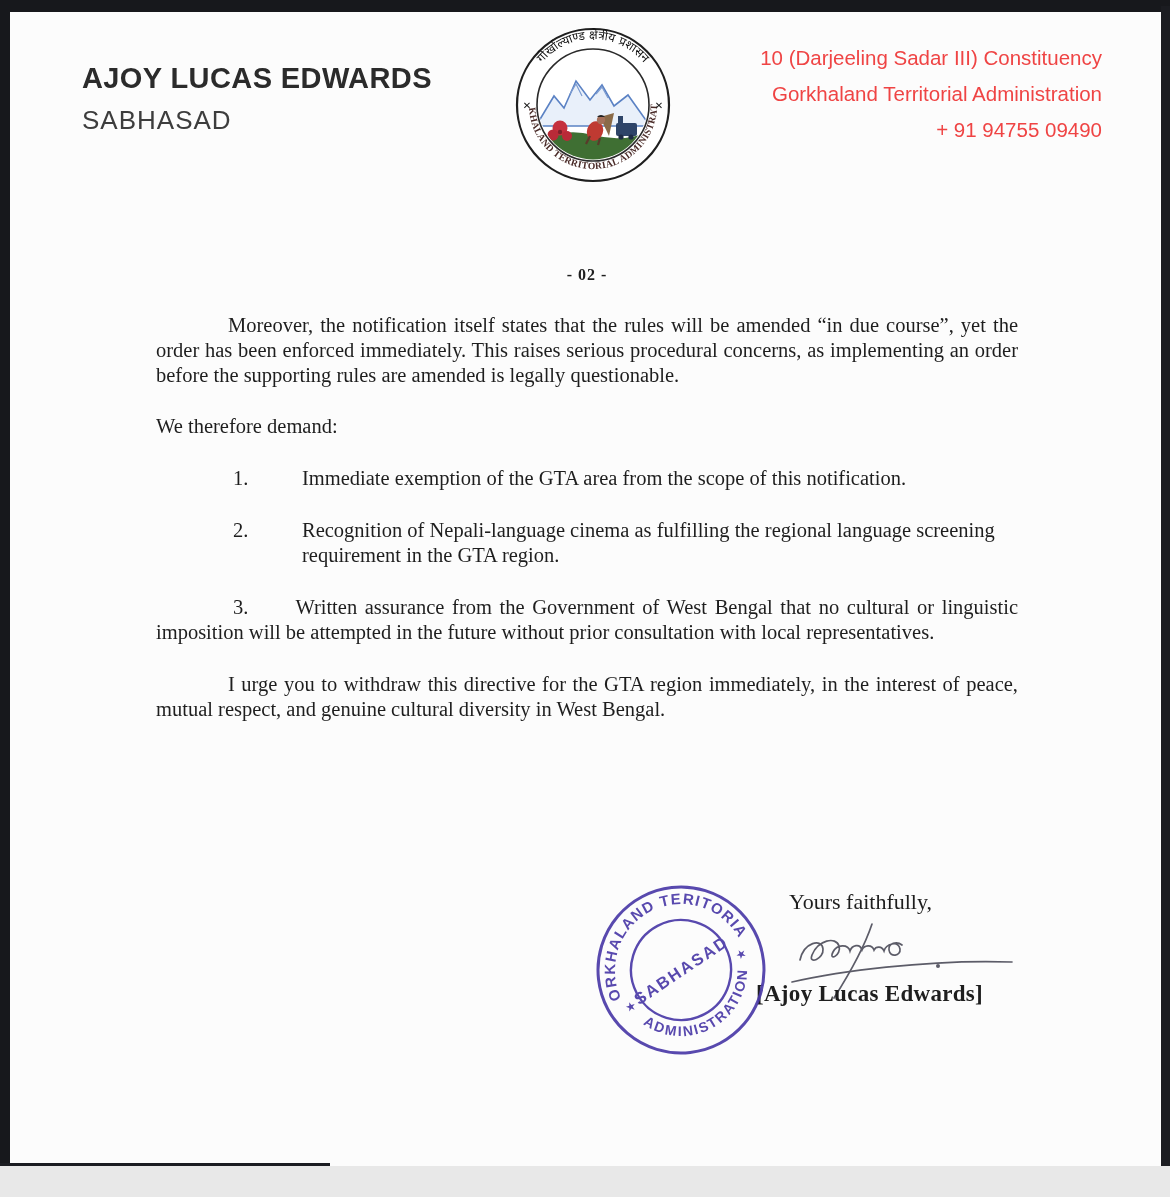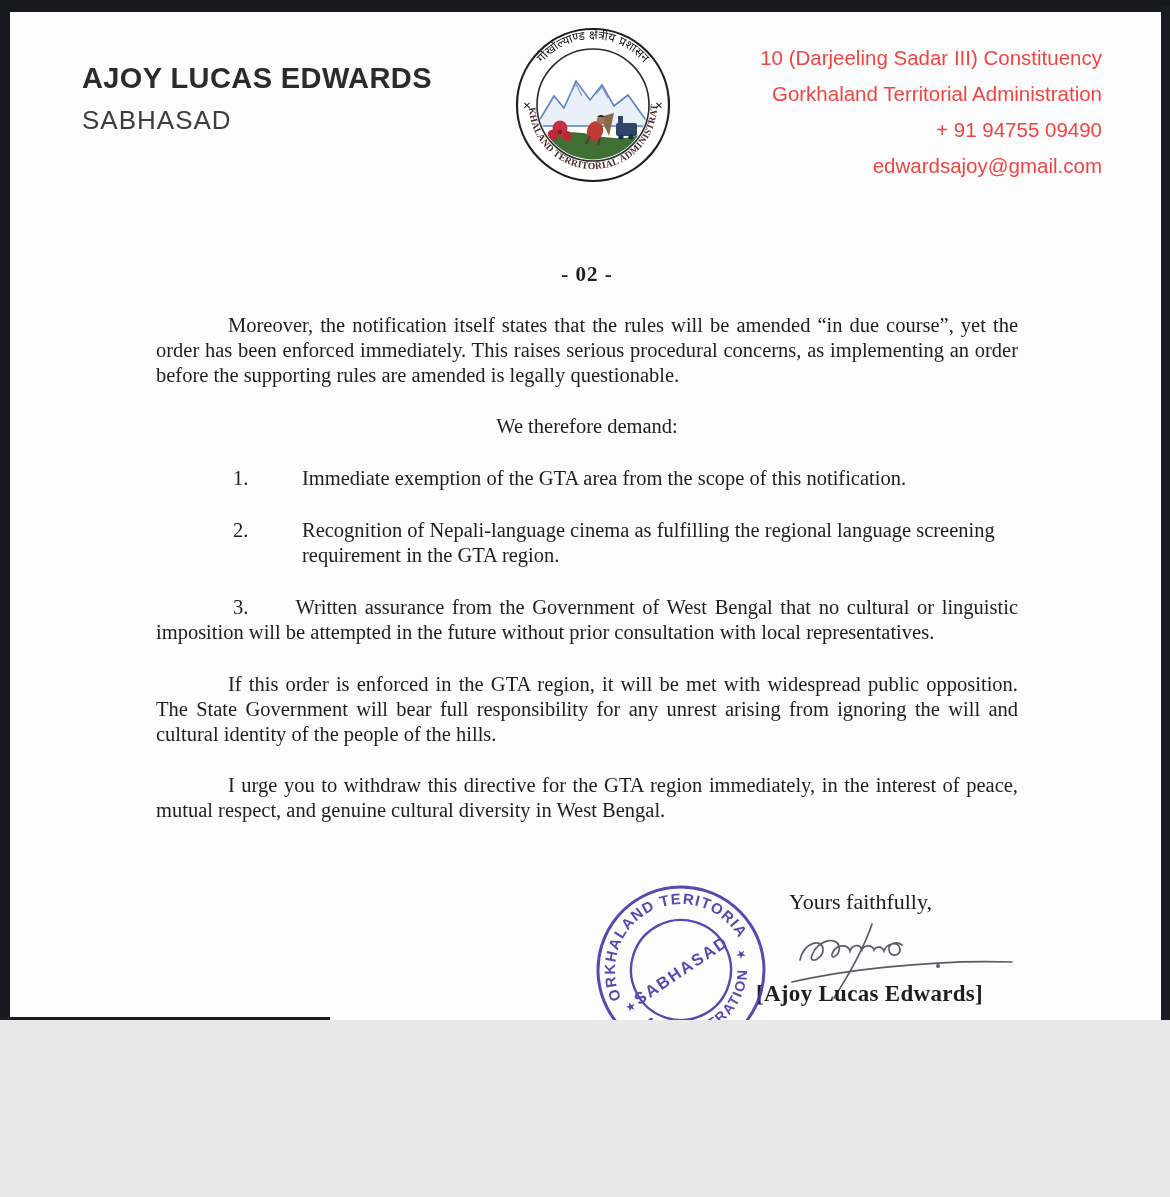--- a/index.html
+++ b/index.html
@@ -1,17 +1,17 @@
 <!DOCTYPE html>
 <html><head>
 <meta charset="utf-8">
 <style>
   html,body{margin:0;padding:0;background:#e8e8e8;}
   .page{
-    position:relative; width:1170px; height:1020px; margin:0 auto;
+    position:relative; width:1170px; height:1166px; margin:0 auto;
     background:#fcfcfc; overflow:hidden;
     font-family:"Liberation Serif", serif; color:#1e1e1e;
   }
   
   .edge{position:absolute; background:#17181c;}
   .edge-top{top:0; left:0; width:1170px; height:12px;}
   .edge-left{top:0; left:0; width:10px; height:1197px;}
   .edge-right{top:6px; right:0; width:9px; height:1191px; background:#1b1c21;}
   .edge-bottom{bottom:0; left:0; width:330px; height:3px; background:#1b1c21;}
 
@@ -21,23 +21,23 @@
   .lh-title{position:absolute; left:82px; top:105px; font-family:"Liberation Sans",sans-serif;
     font-weight:400; font-size:26px; letter-spacing:1px; color:#3d3d3d;}
   .lh-right{position:absolute; right:68px; top:40px; text-align:right;
     font-family:"Liberation Sans",sans-serif; font-size:20.5px; color:#ef4444; line-height:36px;}
   .lh-right .contact-phone{}
   .seal{position:absolute; left:512px; top:24px;}
 
   
   .body-col{position:absolute; left:156px; top:262px; width:862px;
     font-size:20.5px; line-height:25px; text-align:justify;}
-  .pageno{text-align:center; font-weight:700; font-size:21px; letter-spacing:1px; margin:0 0 26px;}
+  .pageno{text-align:center; font-weight:700; font-size:16px; letter-spacing:1px; margin:0 0 26px;}
   p.para{margin:0 0 26px; text-indent:72px;}
-  p.intro{margin:0 0 27px; text-indent:0; text-align:center;}
+  p.intro{margin:0 0 27px; text-indent:0; text-align:left;}
   .demand{position:relative; padding-left:146px; text-align:left; margin:0 0 27px;}
   .demand .num{position:absolute; left:77px; top:0;}
   p.demand-para{margin:16px 0 27px; text-indent:77px; text-align:justify;}
   .tabgap{display:inline-block; width:47px;}
 
   
   .valediction{position:absolute; left:789px; top:889px; font-size:22px;text-align:right;}
   .signatory{position:absolute; left:756px; top:981px; font-size:23px; font-weight:700; letter-spacing:0.3px;}
   .sig{position:absolute; left:776px; top:910px;}
   .stamp{position:absolute; left:588px; top:877px; opacity:0.92;}
@@ -52,21 +52,20 @@
   <div class="edge edge-right"></div>
   <div class="edge edge-bottom"></div>
 
   <div class="lh-name">AJOY LUCAS EDWARDS</div>
   <div class="lh-title">SABHASAD</div>
 
   <div class="lh-right">
     <div>10 (Darjeeling Sadar III) Constituency</div>
     <div>Gorkhaland Territorial Administration</div>
     <div class="contact-phone">+ 91 94755 09490</div>
-    <div>edwardsajoy@gmail.com</div>
   </div>
 
   <svg class="seal" width="162" height="162" viewBox="0 0 162 162">
     <defs>
       <path id="sealTop" d="M 15,81 A 66,66 0 0 1 147,81" fill="none"></path>
       <path id="sealBottom" d="M 17,81 A 64,64 0 0 0 145,81" fill="none"></path>
       <clipPath id="sealClip">
           <circle cx="81" cy="81" r="54.5"></circle>
         </clipPath>
     </defs>
@@ -119,21 +118,20 @@
       <span>Immediate exemption of the GTA area from the scope of this notification.</span>
     </div>
 
     <div class="demand">
       <span class="num">2.</span>
       <span>Recognition of Nepali-language cinema as fulfilling the regional language screening requirement in the GTA region.</span>
     </div>
 
     <p class="demand-para"><span>3.</span><span class="tabgap"></span><span>Written assurance from the Government of West Bengal that no cultural or linguistic imposition will be attempted in the future without prior consultation with local representatives.</span></p>
 
-    <p class="para">If this order is enforced in the GTA region, it will be met with widespread public opposition. The State Government will bear full responsibility for any unrest arising from ignoring the will and cultural identity of the people of the hills.</p>
 
     <p class="para">I urge you to withdraw this directive for the GTA region immediately, in the interest of peace, mutual respect, and genuine cultural diversity in West Bengal.</p>
   </div>
 
   <div class="valediction">Yours faithfully,</div>
 
   <svg class="sig" width="260" height="92" viewBox="0 0 260 92">
     <g fill="none" stroke="#5c5c68" stroke-width="1.7" stroke-linecap="round">
       <path d="M16,72 C60,62 150,49 236,52"></path>
       <path d="M96,14 C88,38 72,66 58,88"></path>

